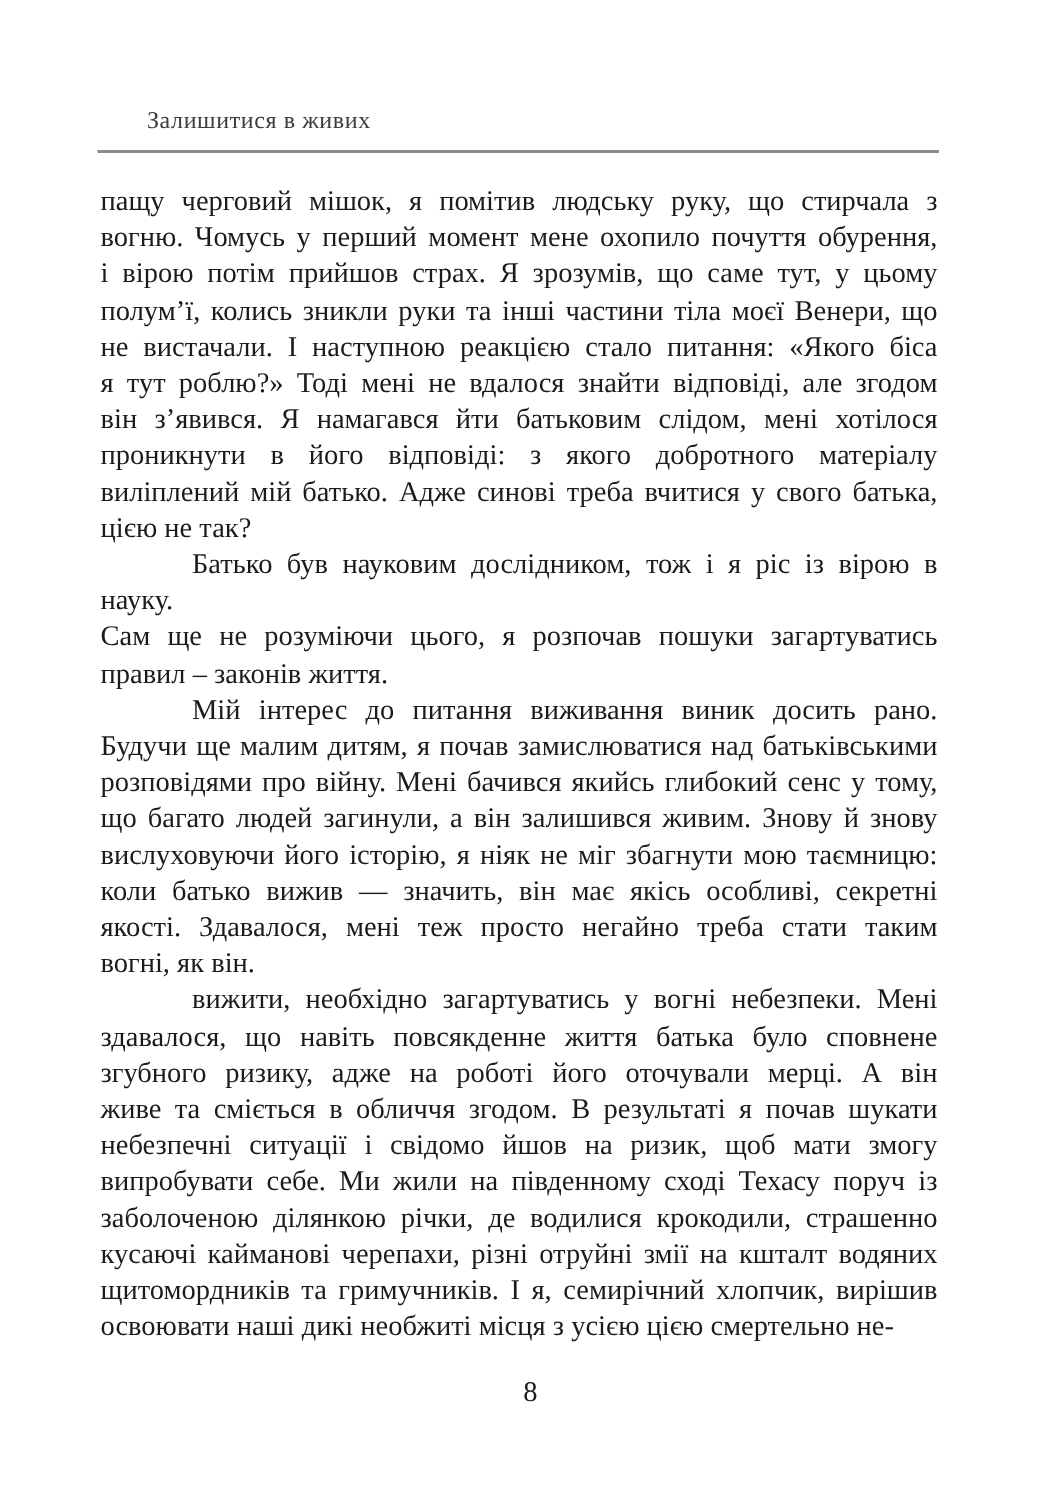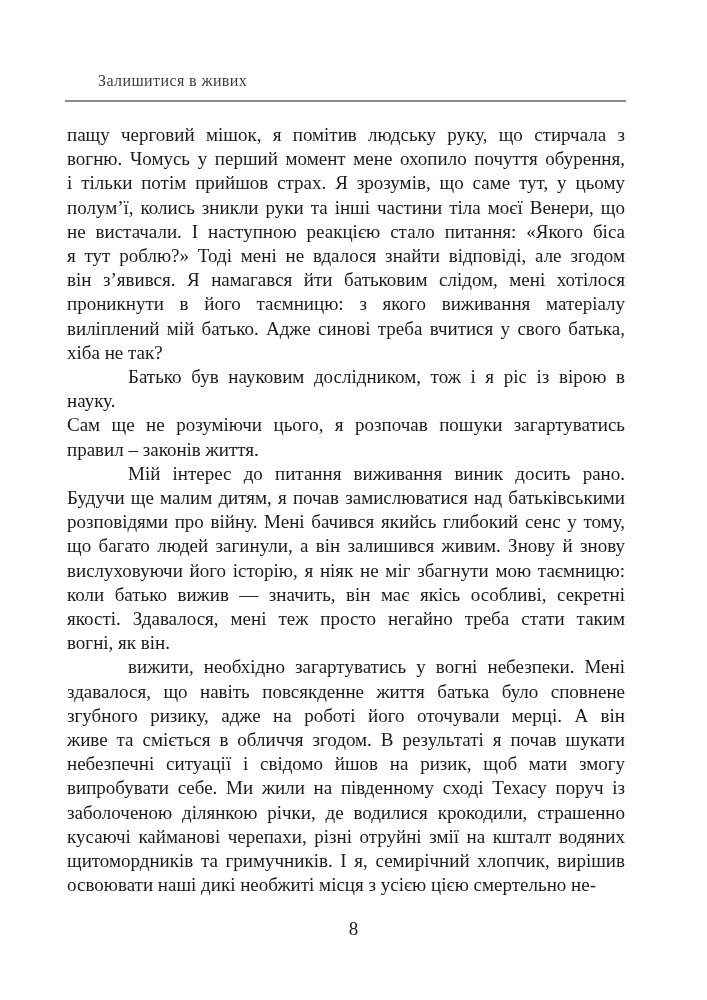--- a/index.html
+++ b/index.html
@@ -63,28 +63,28 @@
 </head>
 <body>
 
 <div class="page" style="background: rgb(255, 255, 255); color: rgb(27, 27, 27);">
   <div class="running-header" style="color: rgb(61, 61, 61);">Залишитися в живих</div>
   <div class="header-rule" style="background: rgb(140, 140, 140);"></div>
   <div class="body-text">
       <div class="para">
         <div class="line">пащу черговий мішок, я помітив людську руку, що стирчала з</div>
         <div class="line">вогню. Чомусь у перший момент мене охопило почуття обурення,</div>
-        <div class="line">і тільки потім прийшов страх. Я зрозумів, що саме тут, у цьому</div>
+        <div class="line">і вірою потім прийшов страх. Я зрозумів, що саме тут, у цьому</div>
         <div class="line">полум’ї, колись зникли руки та інші частини тіла моєї Венери, що</div>
         <div class="line">не вистачали. І наступною реакцією стало питання: «Якого біса</div>
         <div class="line">я тут роблю?» Тоді мені не вдалося знайти відповіді, але згодом</div>
         <div class="line">він з’явився. Я намагався йти батьковим слідом, мені хотілося</div>
-        <div class="line">проникнути в його таємницю: з якого виживання матеріалу</div>
+        <div class="line">проникнути в його відповіді: з якого добротного матеріалу</div>
         <div class="line">виліплений мій батько. Адже синові треба вчитися у свого батька,</div>
-        <div class="line">хіба не так?</div>
+        <div class="line">цією не так?</div>
       </div>
       <div class="para indented">
         <div class="line">Батько був науковим дослідником, тож і я ріс із вірою в науку.</div>
         <div class="line">Сам ще не розуміючи цього, я розпочав пошуки загартуватись</div>
         <div class="line">правил – законів життя.</div>
       </div>
       <div class="para indented">
         <div class="line">Мій інтерес до питання виживання виник досить рано.</div>
         <div class="line">Будучи ще малим дитям, я почав замислюватися над батьківськими</div>
         <div class="line">розповідями про війну. Мені бачився якийсь глибокий сенс у тому,</div>

